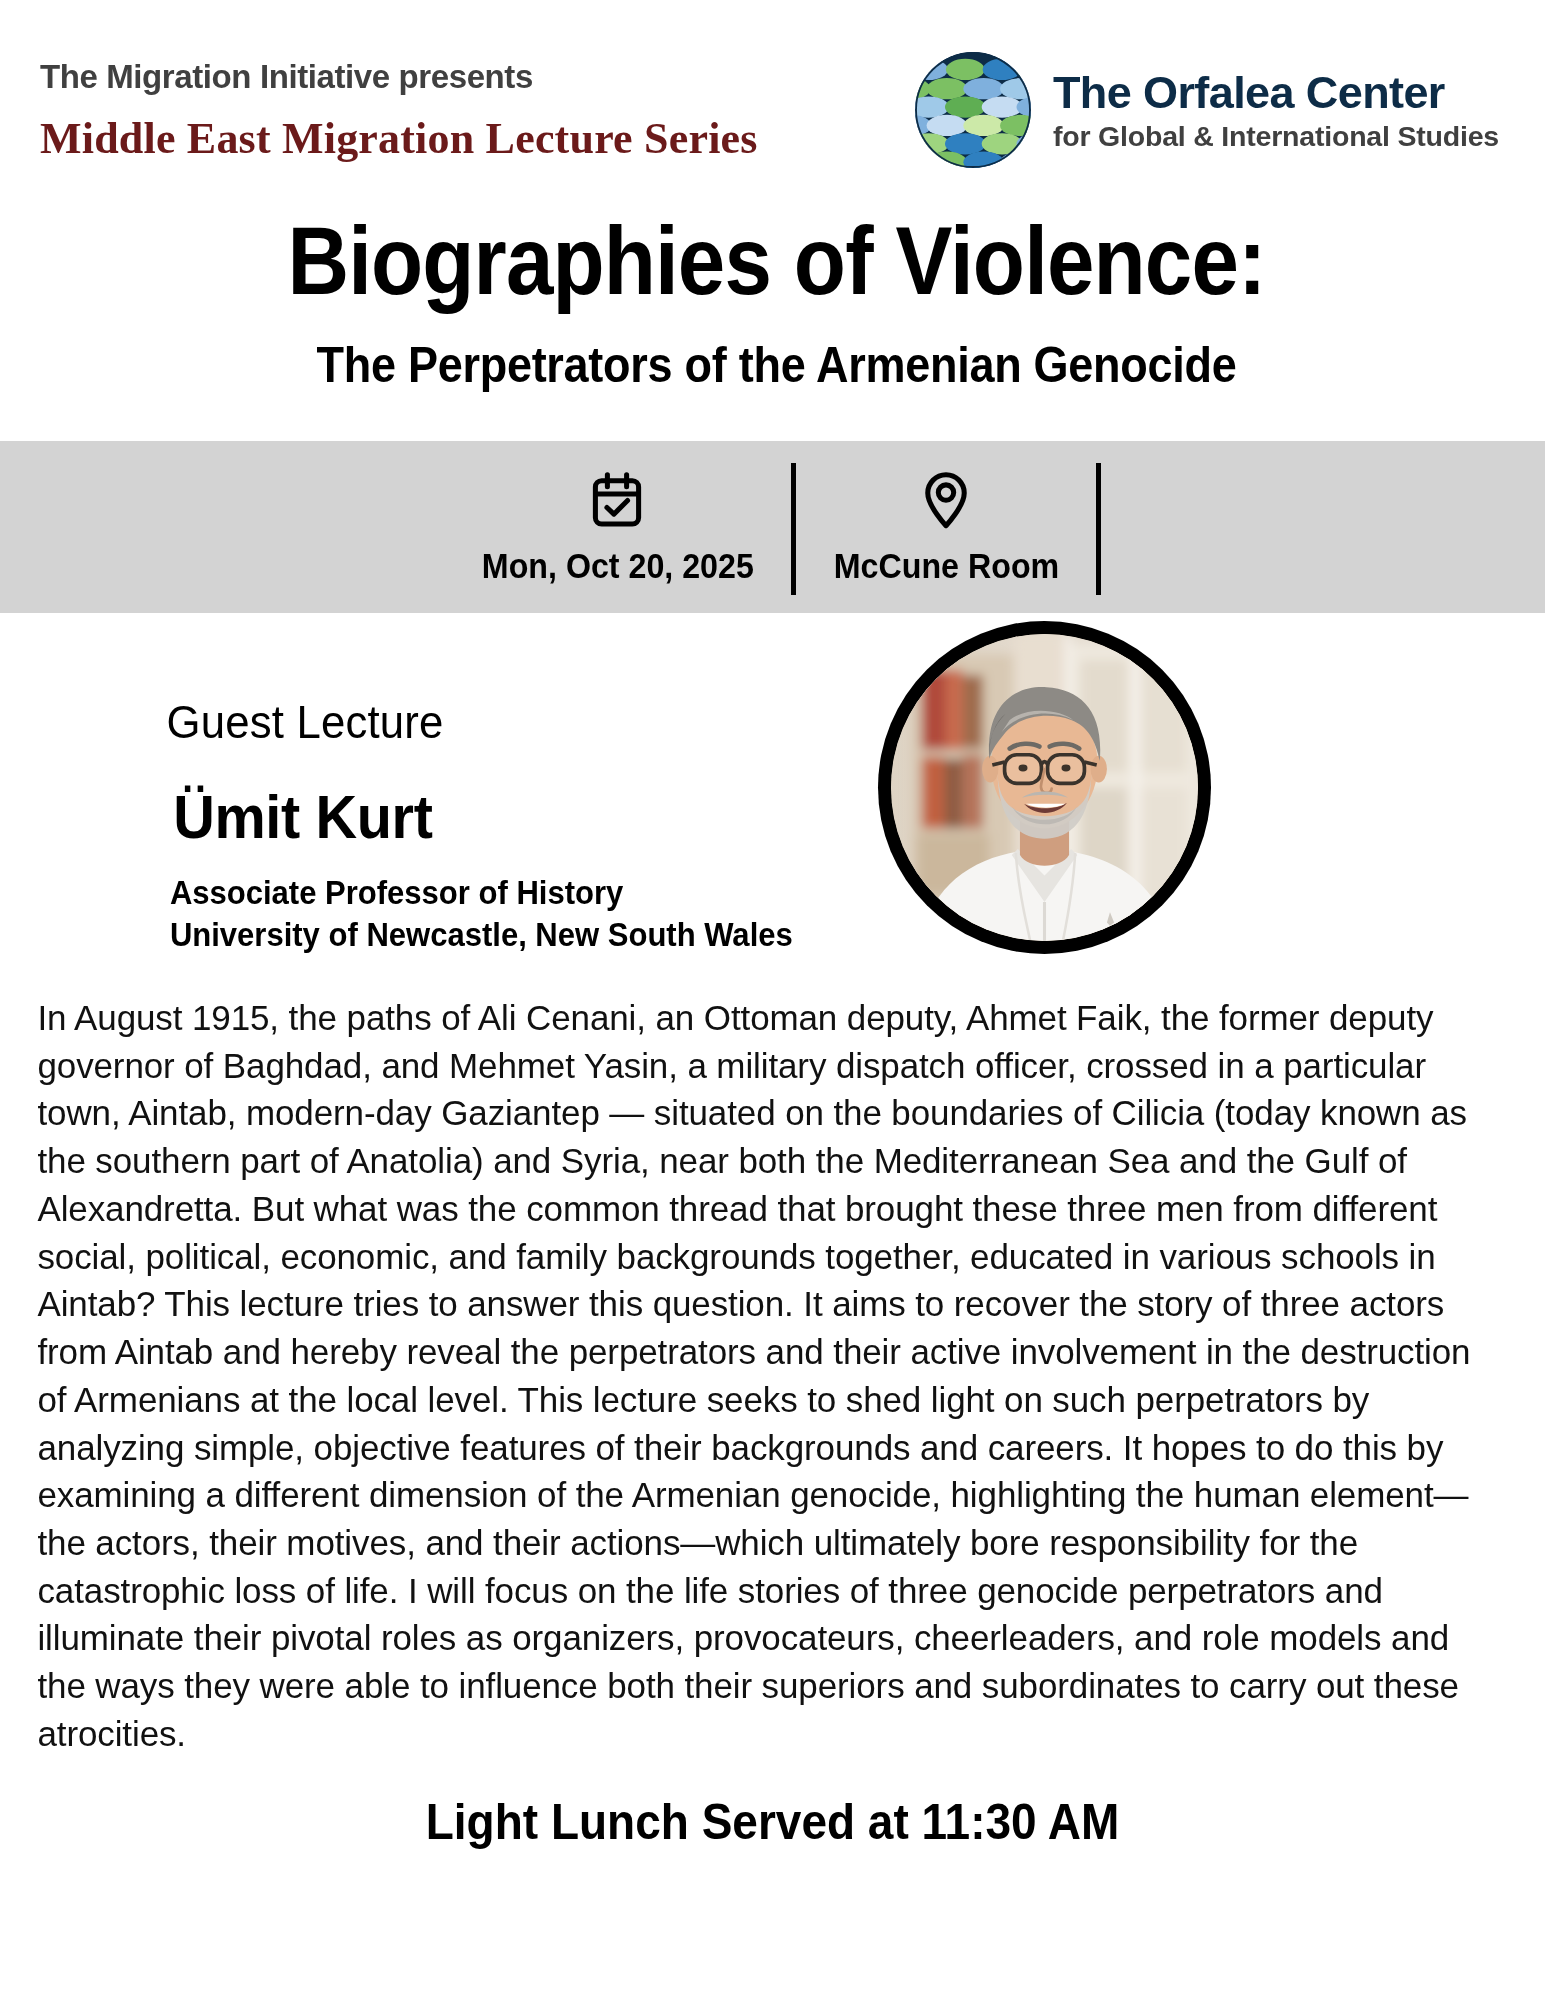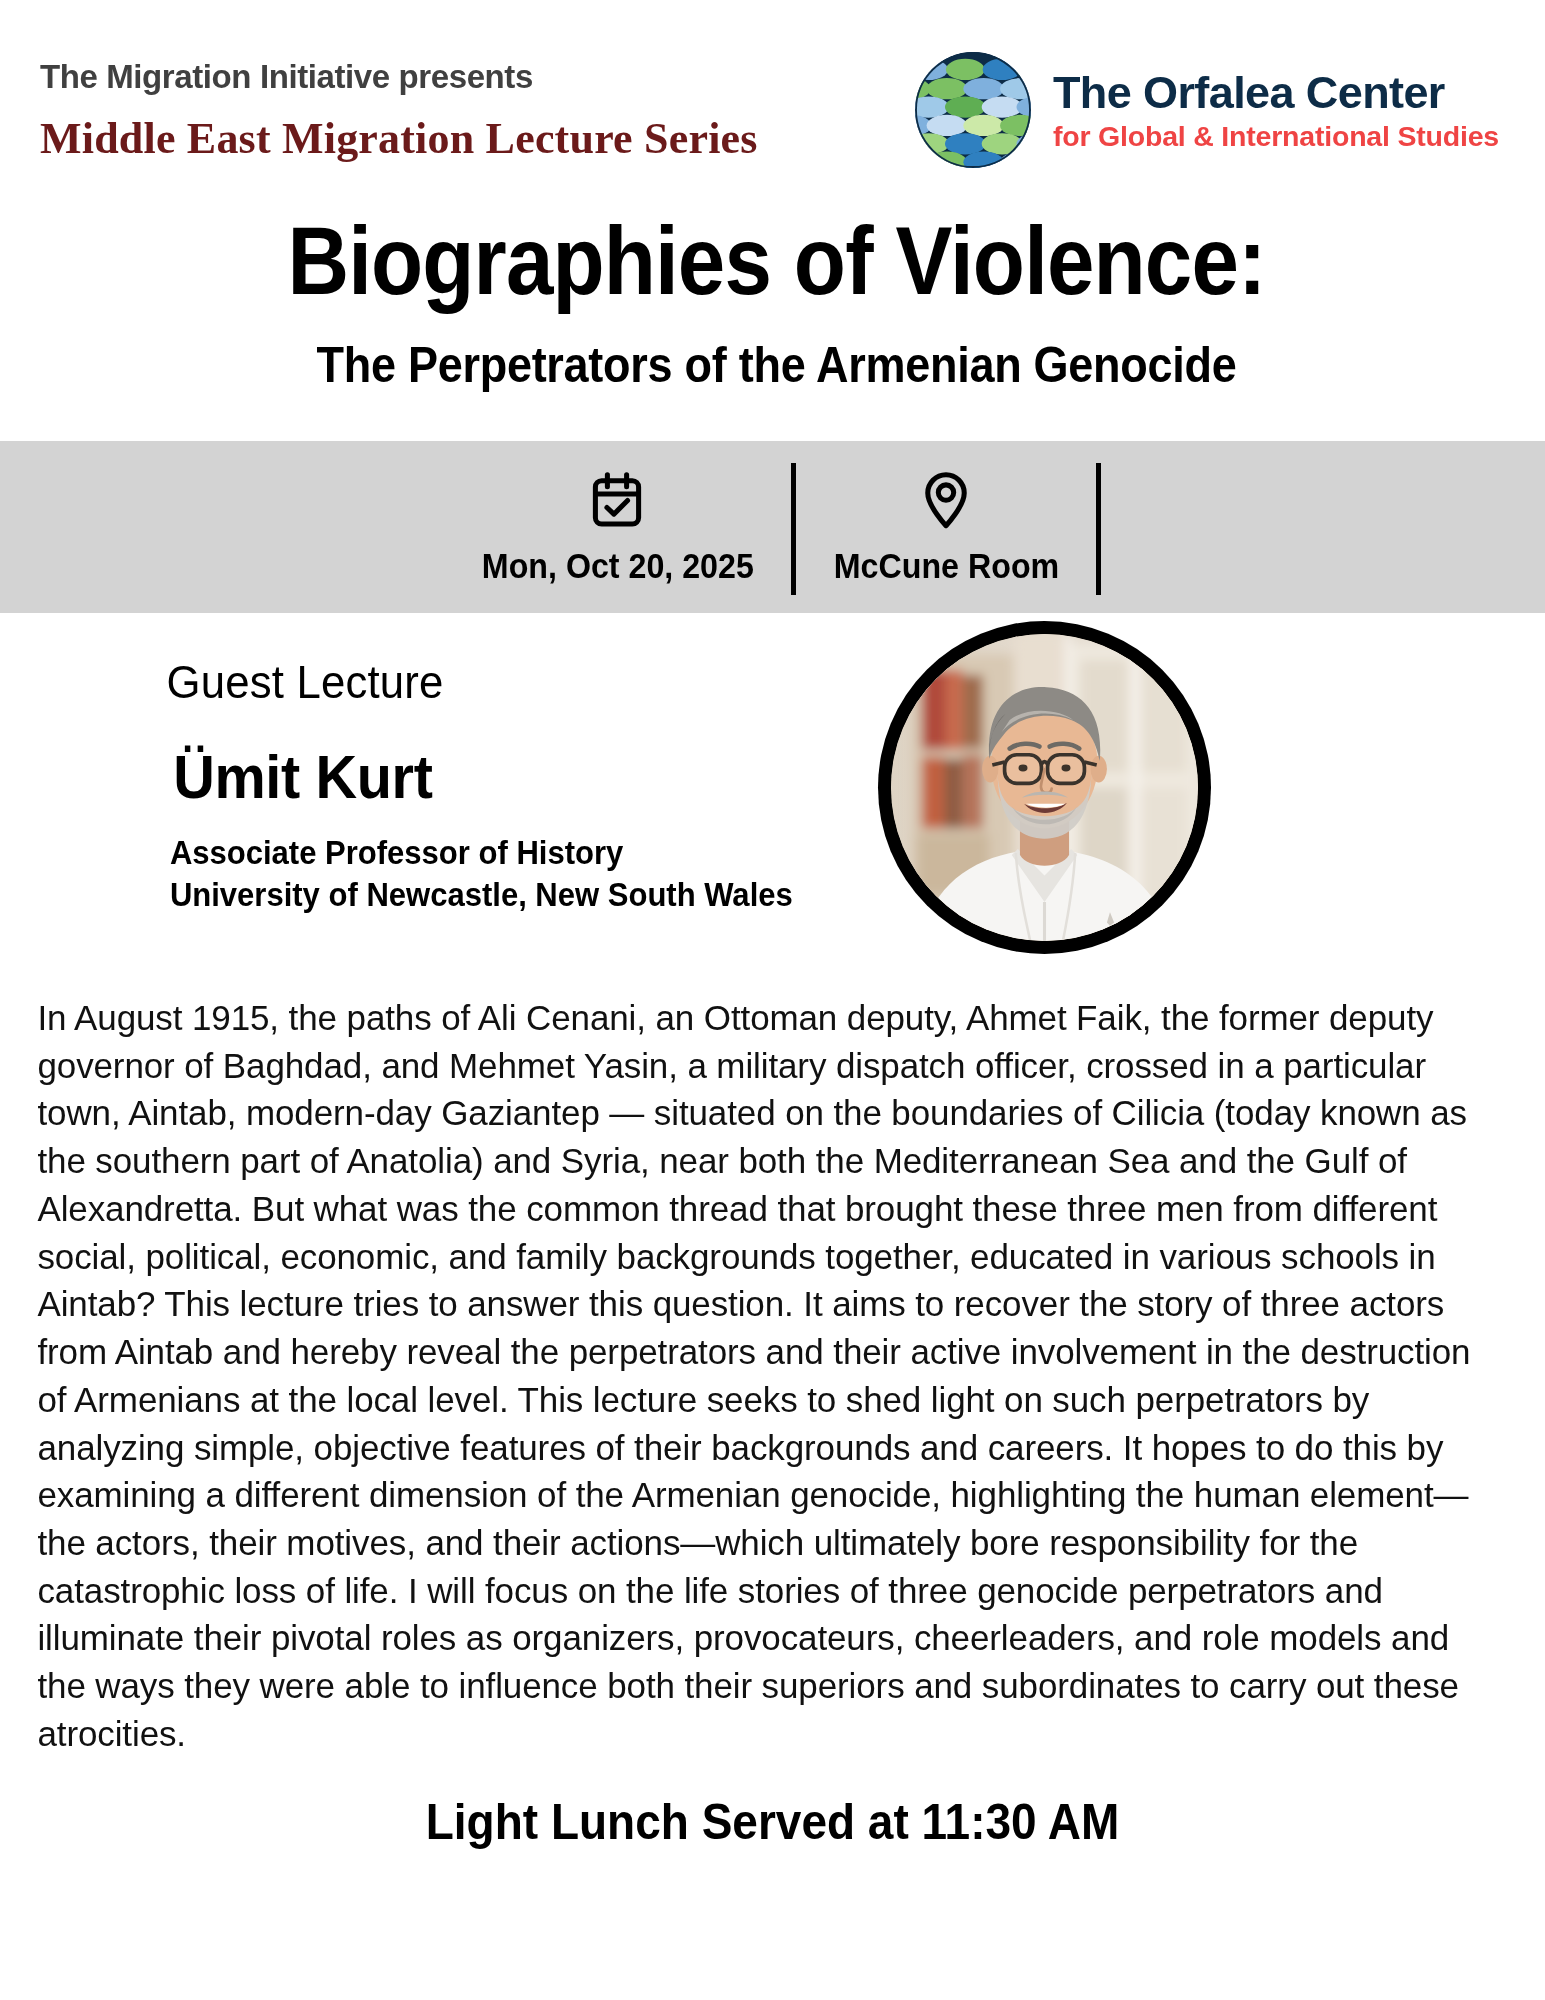--- a/index.html
+++ b/index.html
@@ -71,21 +71,21 @@
     font-size: 45px;
     color: #0d2c47;
     letter-spacing: -0.6px;
     white-space: nowrap;
   }
 
   .logo-sub {
     font-family: "Liberation Sans", sans-serif;
     font-weight: bold;
     font-size: 28.5px;
-    color: #ef4444;
+    color: #404040;
     letter-spacing: -0.2px;
     margin-top: 7px;
     white-space: nowrap;
   }
 
   
   .title-block {
     text-align: center;
     margin-top: 22px;
     padding-left: 8px;
@@ -154,21 +154,21 @@
     height: 132px;
     background: #000;
     flex: 0 0 auto;
     margin-top: 4px;
   }
 
   
   .speaker-row {
     display: flex;
     align-items: flex-start;
-    padding: 32px 0 0 0;
+    padding: 72px 0 0 0;
     position: relative;
     height: 330px;
   }
 
   .speaker-info { padding-left: 150px; padding-top: 10px; }
 
   .guest-lecture {
     font-family: "Liberation Sans Narrow", "Liberation Sans", sans-serif;
     font-weight: normal;
     font-size: 46px;

